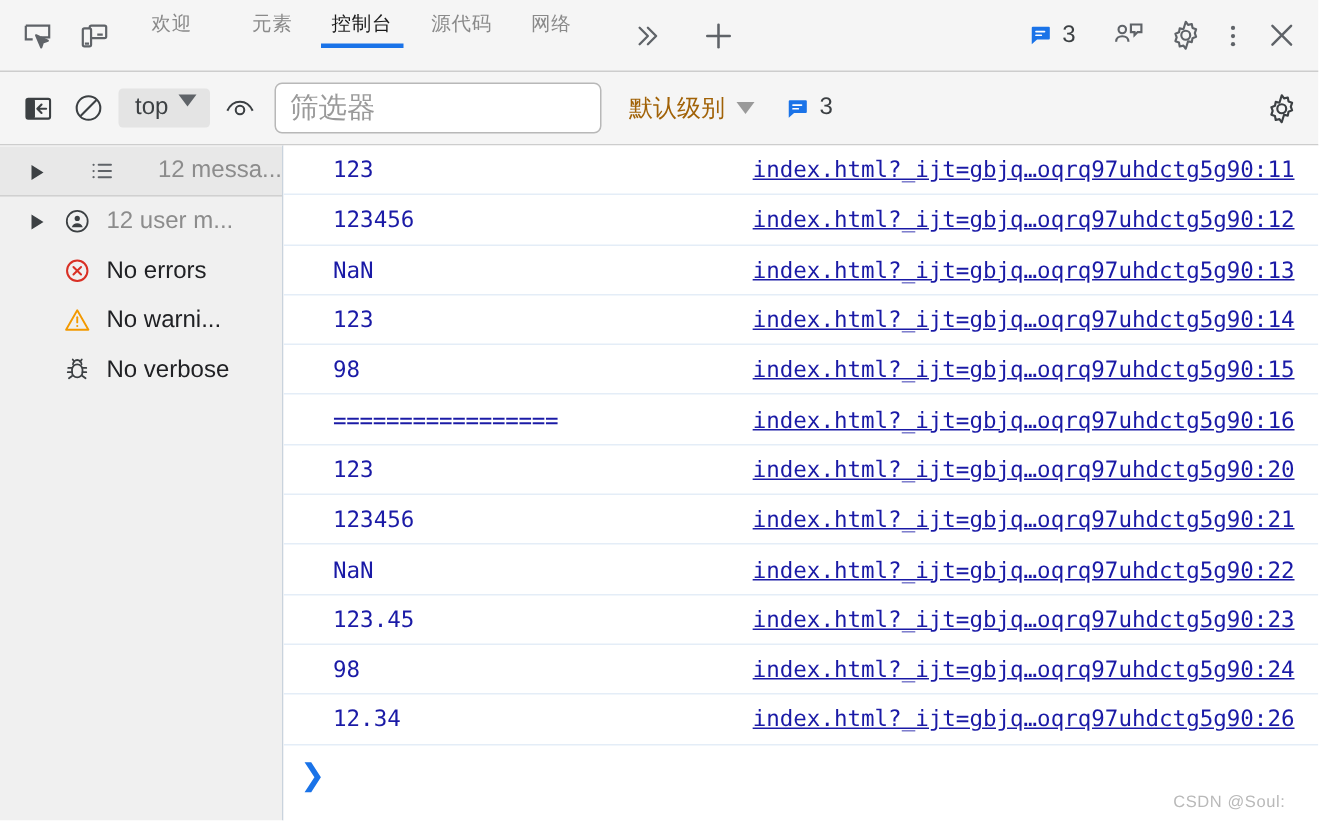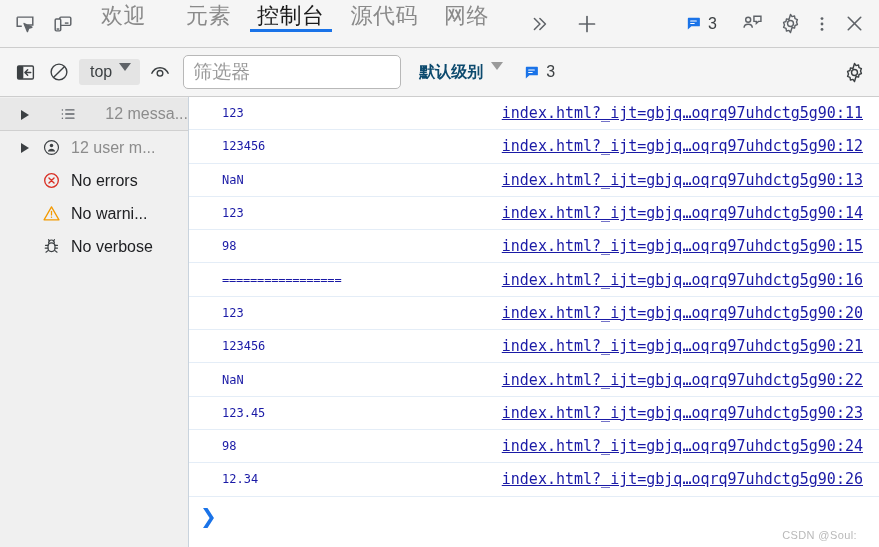--- a/index.html
+++ b/index.html
@@ -23,21 +23,21 @@
   .tb-icon {
     width: 38px; height: 38px;
     display: flex; align-items: center; justify-content: center;
     color: #5f6368; flex: 0 0 auto;
   }
   .tb-icon svg { display: block; }
   .tabs { display: flex; align-items: stretch; height: 48px; margin-left: 6px; }
   .tab {
     display: flex; align-items: center; justify-content: center;
     padding: 15px 13px; height: 32px;
-    font-size: 22px; color: #8a8a8a;
+    font-size: 13px; color: #8a8a8a;
     letter-spacing: .5px;
     position: relative; white-space: nowrap;
   }
   .tab.active { color: #1a1a1a; }
   .tab.active::after {
     content: ""; position: absolute; left: 6px; right: 6px; bottom: 0;
     height: 3px; background: #1a73e8;
   }
   .tab-sep { width: 14px; flex: 0 0 14px; }
   .tb-spacer { flex: 1 1 auto; }
@@ -68,22 +68,22 @@
   }
   .caret { width: 0; height: 0; border-left: 6px solid transparent; border-right: 6px solid transparent; border-top: 8px solid #5f6368; }
   .filter-box {
     flex: 0 0 auto; width: 218px; height: 34px;
     margin-left: 6px; margin-right: 14px;
     background: #ffffff; border: 1px solid #b8b8b8; border-radius: 5px;
     display: flex; align-items: center; padding: 0 9px;
   }
   .filter-box .ph { font-size: 19px; color: #9a9a9a; }
   .lvl-select {
-    display: flex; align-items: flex-start; gap: 8px;
-    font-size: 16px; color: #0c4a6e; padding: 0 4px; font-weight: bold;
+    display: flex; align-items: center; gap: 8px;
+    font-size: 16px; color: #a16207; padding: 0 4px;
   }
   .lvl-select .caret { border-top-color: #9a9a9a; }
   .lvl-count {
     display: flex; align-items: center; gap: 6px;
     margin-left: 16px; font-size: 16px; color: #3c4043;
   }
   .lvl-count .bubble { color: #1a73e8; display: flex; }
 
   
   .bodyrow { flex: 1 1 auto; display: flex; min-height: 0; }
@@ -122,21 +122,21 @@
     display: flex; flex-direction: column;
   }
   .log-row {
     height: 33.3px; flex: 0 0 33.3px;
     display: flex; align-items: center;
     border-bottom: 1px solid #e4edf7;
     padding-left: 33px; padding-right: 16px;
   }
   .log-val {
     font-family: "DejaVu Sans Mono", "Liberation Mono", monospace;
-    font-size: 12px; color: #1a1aa6;
+    font-size: 15px; color: #1a1aa6;
     flex: 0 0 196px; white-space: nowrap; overflow: hidden;
   }
   .log-val.sep { letter-spacing: -0.2px; color: #1a1aa6; }
   .log-src {
     font-family: "DejaVu Sans Mono", "Liberation Mono", monospace;
     font-size: 15px; color: #1a1aa6;
     text-decoration: underline; white-space: nowrap;
     margin-left: auto;
   }
   .prompt-row {

